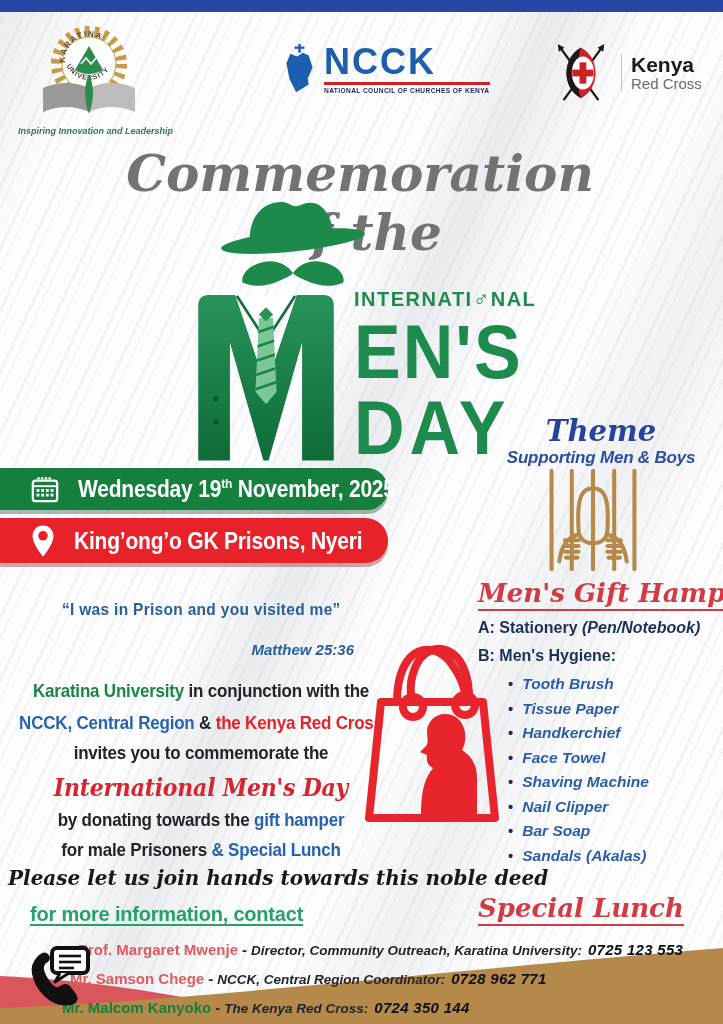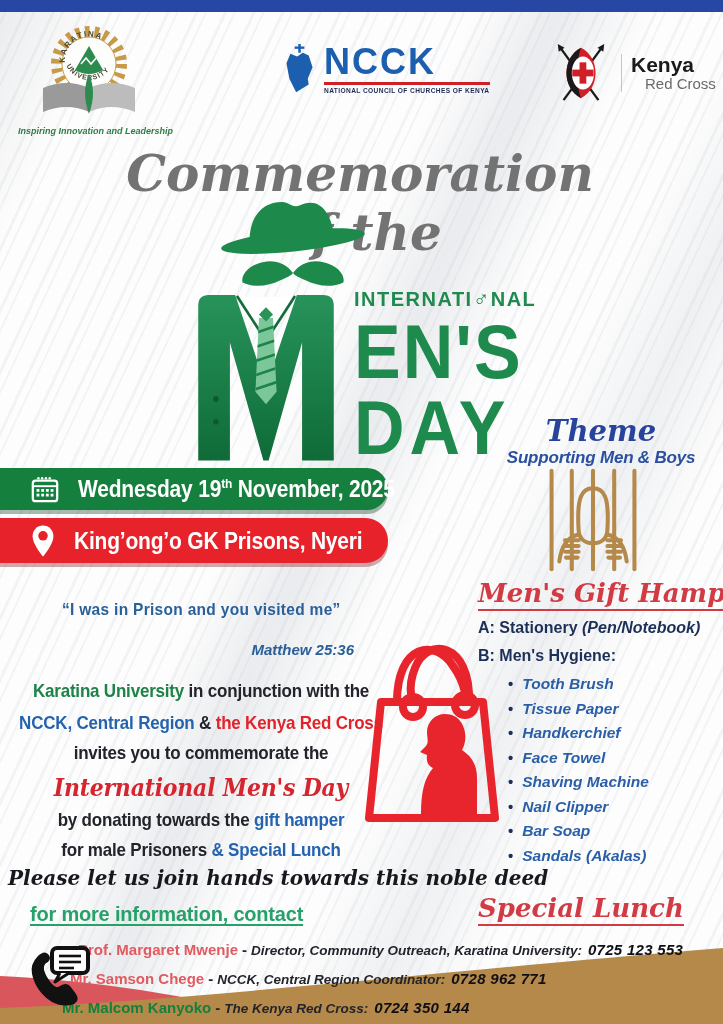--- a/index.html
+++ b/index.html
@@ -19,21 +19,21 @@
   .logo-karatina{position:absolute;left:18px;top:24px;width:150px;text-align:center;}
   .logo-karatina .tagline{margin-top:2px;font-size:9px;font-weight:bold;font-style:italic;color:#2e7d46;white-space:nowrap;}
   .logo-ncck{position:absolute;left:282px;top:44px;display:flex;align-items:flex-start;}
   .ncck-text{margin-left:6px;display:flex;flex-direction:column;align-items:flex-start;}
   .ncck-acronym{font-size:36px;font-weight:bold;color:#1b5fae;letter-spacing:2px;line-height:36px;}
   .ncck-rule{width:100%;height:3px;background:#cf2027;margin:2px 0 2px 0;}
   .ncck-name{font-size:6.6px;font-weight:bold;color:#1b2a56;letter-spacing:.4px;white-space:nowrap;}
   .logo-krc{position:absolute;left:550px;top:42px;display:flex;align-items:center;}
   .krc-text{margin-left:9px;padding-left:9px;border-left:1px solid #c6c6c6;}
   .krc-line1{font-size:21px;font-weight:bold;color:#1a1a1a;line-height:22px;}
-  .krc-line2{font-size:15px;color:#6a6a6a;line-height:16px;margin-left:14px;}
+  .krc-line2{font-size:15px;color:#6a6a6a;line-height:16px;}
 
   
   .main-title{position:absolute;left:100px;top:144px;width:520px;text-align:center;
     font-family:"DejaVu Serif",serif;font-style:italic;font-weight:bold;
     font-size:50px;color:#737373;}
 
   
   .imd{position:absolute;left:182px;top:192px;width:360px;height:276px;}
   .imd-hat{position:absolute;left:34px;top:0;}
   .imd-mustache{position:absolute;left:55px;top:66px;}

